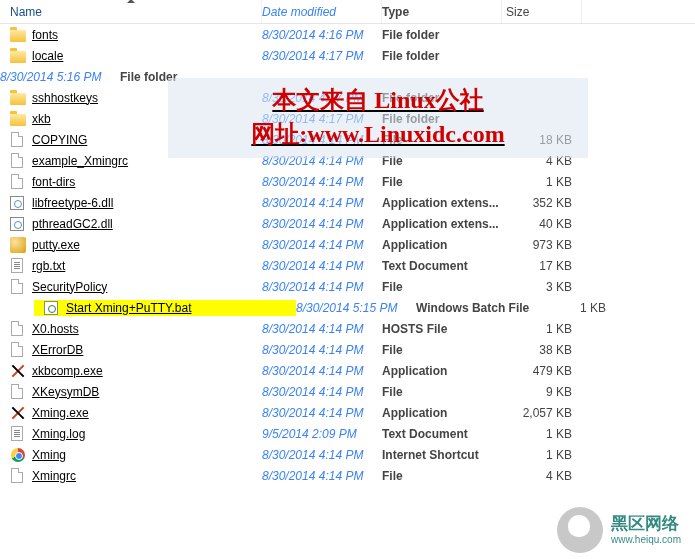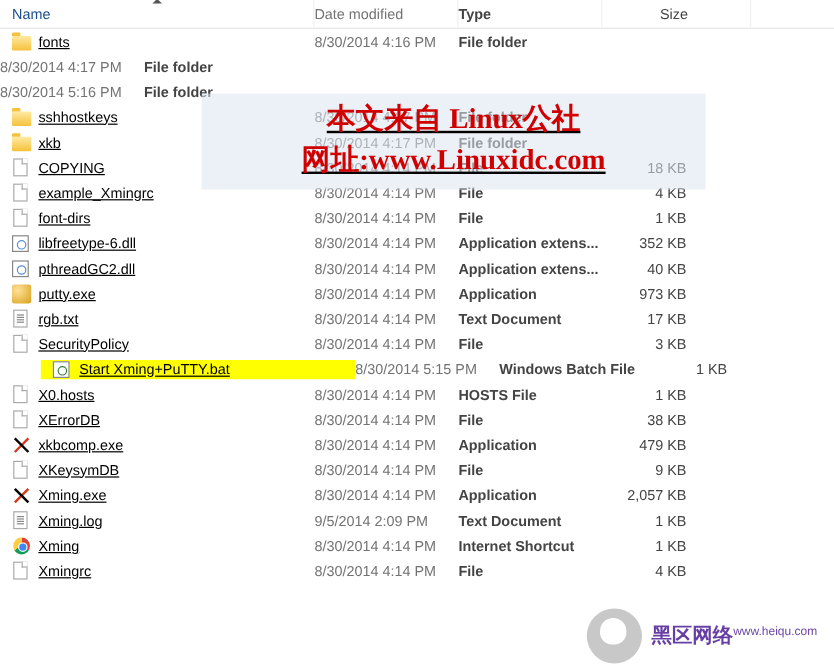--- a/index.html
+++ b/index.html
@@ -19,21 +19,21 @@
       border-bottom: 1px solid #e5e5e5;
       align-items: center;
       color: #1a4e8a;
       font-size: 12px;
     }
     .col-name { width: 262px; padding-left: 10px; position: relative; }
     .col-date { width: 120px; position: relative; }
     .col-type { width: 120px; position: relative; font-weight: bold; }
     .col-size { width: 80px; text-align: right; padding-right: 10px; position: relative; }
     .header-row .col { border-right: 1px solid #f0f0f0; height: 100%; display: flex; align-items: center; }
-    .header-row .col-size { justify-content: flex-start; padding-left: 4px; text-align: center; margin-left: 44px; }
+    .header-row .col-size { justify-content: flex-start; padding-left: 4px; text-align: center; }
     .sort-arrow {
       position: absolute;
       left: 50%;
       top: -1px;
       transform: translateX(-50%);
       width: 0; height: 0;
       border-left: 4px solid transparent;
       border-right: 4px solid transparent;
       border-bottom: 4px solid #555;
     }
@@ -53,21 +53,21 @@
       width: 16px; height: 16px;
       display: inline-block;
       margin-right: 6px;
       vertical-align: middle;
       position: relative;
     }
     .col-name .label {
       vertical-align: middle;
       text-decoration: underline;
     }
-    .col-date { color: #737373; }
+    .col-date { color: #3b82f6; font-style: italic; }
     .col-type { color: #444; }
     .col-size { color: #444; }
     
     .ico-folder {
       width: 16px; height: 12px;
       background: linear-gradient(#ffe9a3, #f5c23b);
       border-radius: 1px;
       position: absolute; bottom: 1px; left: 0;
     }
     .ico-folder::before {
@@ -208,22 +208,22 @@
     .brand-logo::after {
       content: "";
       position: absolute;
       left: 11px; top: 8px;
       width: 22px; height: 22px;
       background: #fff;
       border-radius: 50% 50% 45% 45%;
     }
     .brand-text {
       display: flex;
-      flex-direction: row;
-      color: #4c1d95;
+      flex-direction: column;
+      color: #0f766e;
       line-height: 1.1;
     }
     .brand-text .cn { font-size: 17px; font-weight: bold; font-family: "Microsoft YaHei", sans-serif; }
     .brand-text .en { font-size: 10px; letter-spacing: 0; }
   </style>
 </head>
 <body>
 
 <div class="header-row">
   <div class="col col-name">
@@ -242,20 +242,21 @@
 </div>
 
 <div class="file-list" id="file-list">
     <div class="file-row">
       <div class="col-name"><span class="icon-slot"><span class="ico-folder"></span></span><span class="label">fonts</span></div>
       <div class="col-date">8/30/2014 4:16 PM</div>
       <div class="col-type">File folder</div>
       <div class="col-size"></div>
     </div>
     <div class="file-row">
+      <div class="col-name"><span class="icon-slot"><span class="ico-folder"></span></span><span class="label">locale</span></div>
       <div class="col-date">8/30/2014 4:17 PM</div>
       <div class="col-type">File folder</div>
       <div class="col-size"></div>
     </div>
     <div class="file-row">
       <div class="col-date">8/30/2014 5:16 PM</div>
       <div class="col-type">File folder</div>
       <div class="col-size"></div>
     </div>
     <div class="file-row">

